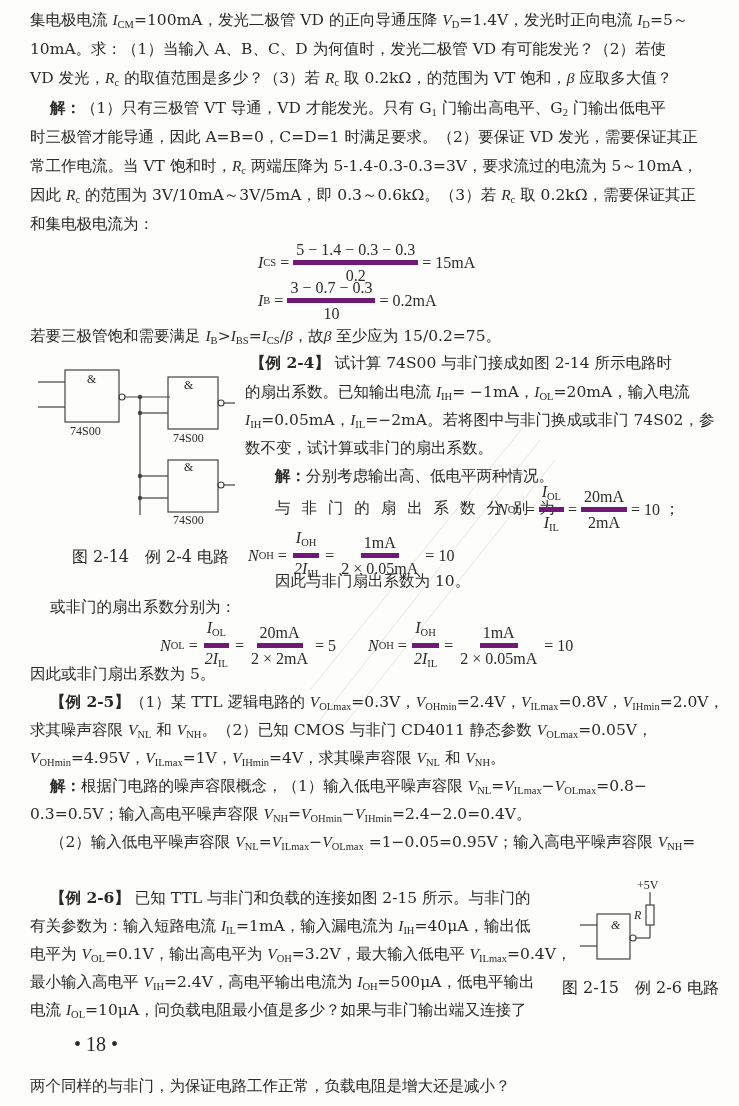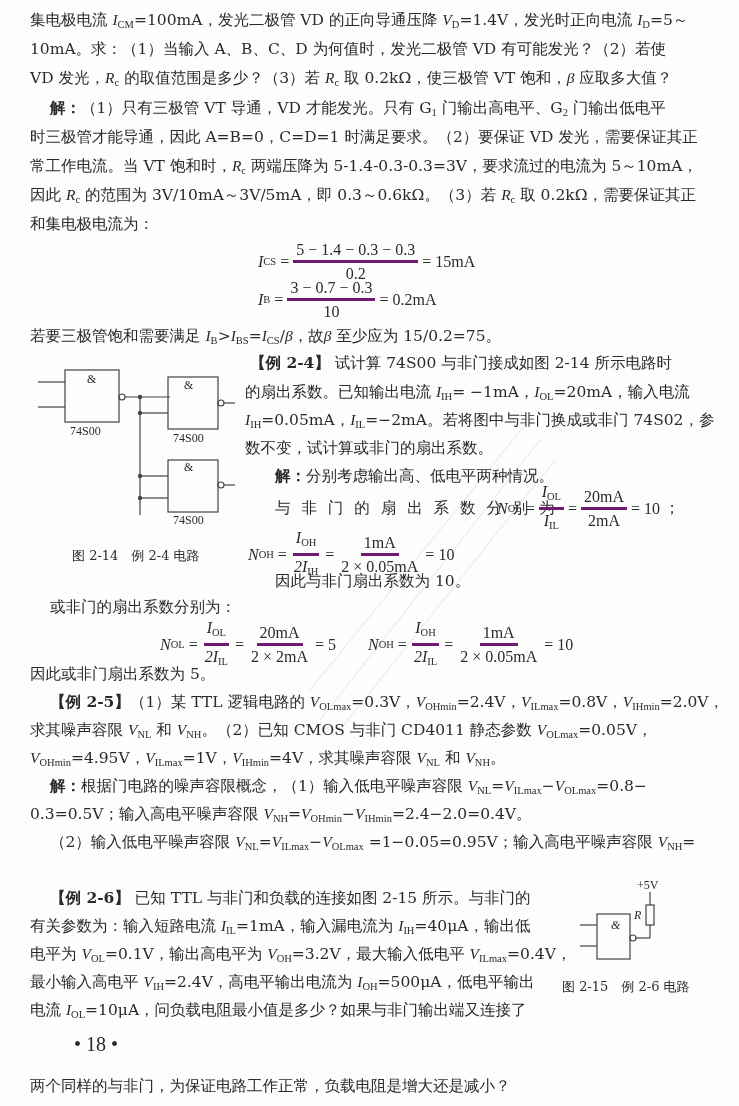--- a/index.html
+++ b/index.html
@@ -6,38 +6,38 @@
   body { width:739px; height:1106px; position:relative; overflow:hidden;
          font-family:"DejaVu Serif","Liberation Serif",serif; color:#2a2a2a; }
   .page { position:absolute; left:0; top:0; width:739px; height:856px; }
   .line { position:absolute; left:30px; width:680px; font-size:15.5px; line-height:20px; white-space:nowrap; }
   .ind { left:50px; }
   .it { font-family:"Liberation Serif",serif; font-style:italic; }
   sub { font-size:10.5px; vertical-align:-3px; font-style:normal; font-family:"Liberation Serif",serif; }
   .bold { font-weight:bold; }
   .eq { position:absolute; font-family:"Liberation Serif",serif; font-size:16px; display:flex; align-items:center; white-space:nowrap; }
   .frac { display:inline-flex; flex-direction:column; align-items:center; margin:0 4px; }
-  .frac .num { padding:0 3px 1px; border-bottom:3px solid #701a75; line-height:19px; }
+  .frac .num { padding:0 3px 1px; border-bottom:5px solid #701a75; line-height:19px; }
   .frac .den { padding:1px 3px 0; line-height:19px; }
-  .fig-cap { position:absolute; font-size:13px; }
+  .fig-cap { position:absolute; font-size:16px; }
   .gate-label { font-family:"Liberation Serif",serif; font-size:12px; }
   .page-num { position:absolute; left:38px; top:1033px; font-family:"Liberation Serif",serif; font-size:20px;margin-left:36px; }
   .watermark { position:absolute; left:300px; top:420px; width:260px; height:320px; pointer-events:none; opacity:0.18; }
 </style>
 </head>
 <body>
 
 <div class="page">
 
   <div class="line" style="top:10px">
     <span>集电极电流 </span><span class="it">I</span><sub>CM</sub><span>=100mA，发光二极管 VD 的正向导通压降 </span><span class="it">V</span><sub>D</sub><span>=1.4V，发光时正向电流 </span><span class="it">I</span><sub>D</sub><span>=5～</span>
   </div>
   <div class="line" style="top:39px">10mA。求：（1）当输入 A、B、C、D 为何值时，发光二极管 VD 有可能发光？（2）若使</div>
   <div class="line" style="top:68px">
-    <span>VD 发光，</span><span class="it">R</span><sub>c</sub><span> 的取值范围是多少？（3）若 </span><span class="it">R</span><sub>c</sub><span> 取 0.2kΩ，使三极管 VT 饱和，</span><span class="it">β</span><span> 应取多大值？</span>
+    <span>VD 发光，</span><span class="it">R</span><sub>c</sub><span> 的取值范围是多少？（3）若 </span><span class="it">R</span><sub>c</sub><span> 取 0.2kΩ，的范围为 VT 饱和，</span><span class="it">β</span><span> 应取多大值？</span>
   </div>
 
   <div class="line ind" style="top:98px">
     <span class="bold">解：</span><span>（1）只有三极管 VT 导通，VD 才能发光。只有 G</span><sub>1</sub><span> 门输出高电平、G</span><sub>2</sub><span> 门输出低电平</span>
   </div>
   <div class="line" style="top:127px">时三极管才能导通，因此 A=B=0，C=D=1 时满足要求。（2）要保证 VD 发光，需要保证其正</div>
   <div class="line" style="top:156px">
     <span>常工作电流。当 VT 饱和时，</span><span class="it">R</span><sub>c</sub><span> 两端压降为 5-1.4-0.3-0.3=3V，要求流过的电流为 5～10mA，</span>
   </div>
   <div class="line" style="top:185px">

